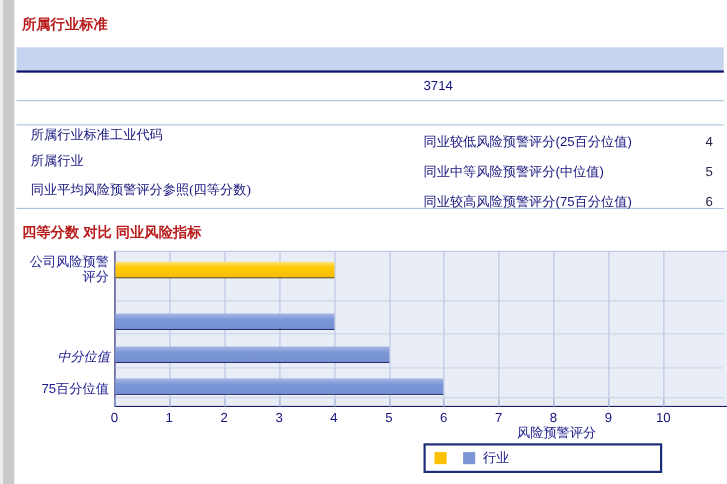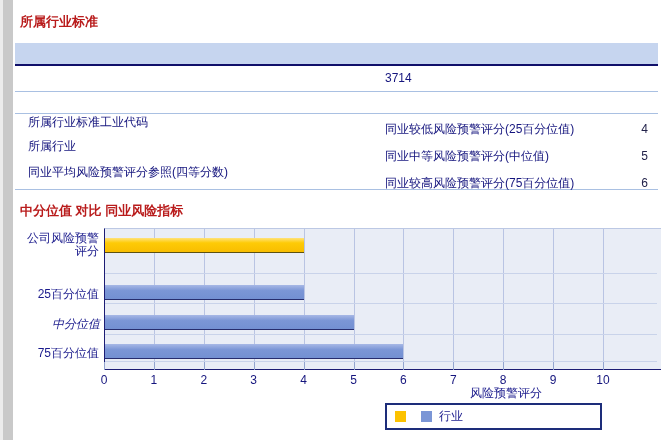--- a/index.html
+++ b/index.html
@@ -17,21 +17,21 @@
   #sec2{top:202px;}
 
   
   .tbl{position:absolute;left:15px;top:43px;width:643px;font-size:12px;}
   .thead{height:21px;background:#c6d5ef;border-bottom:2px solid #10106a;}
   .trow{position:relative;border-bottom:1px solid #a9c0e2;}
   .r1{height:25px;line-height:25px;}
   .r2{height:21px;line-height:21px;text-align:center;}
   .r3{height:75px;}
   .tlabel{position:absolute;left:13px;top:0;white-space:nowrap;margin-top:44px;}
-  .r3 .tlabel{top:6px;}
+  .r3 .tlabel{top:6px;font-family:Liberation Serif, serif;}
   .tvalue{position:absolute;left:370px;top:0;white-space:nowrap;}
   .subwrap{position:absolute;left:370px;top:2px;width:273px;}
   .subrow{height:27px;line-height:27px;display:flex;justify-content:space-between;}
   .subrow .num{color:#22224a;padding-right:10px;}
 
   
   #chart{position:absolute;left:0;top:0;width:576px;height:440px;}
   .plotbg{position:absolute;left:104px;top:228px;width:557px;height:142px;box-sizing:border-box;
     background:#e9edf6;border-left:1px solid #1c1c74;border-bottom:1px solid #1c1c74;border-top:1px solid #bcc8e4;}
   .vgrid{position:absolute;top:229px;width:1px;height:133px;background:#b9c4e3;}
@@ -81,27 +81,26 @@
         <span class="num">5</span>
       </div>
       <div class="subrow">
         <span>同业较高风险预警评分(75百分位值)</span>
         <span class="num">6</span>
       </div>
     </div>
   </div>
 </div>
 
-<div id="sec2" class="sec-title">中分位值 对比 同业风险指标</div>
+<div id="sec2" class="sec-title">四等分数 对比 同业风险指标</div>
 
 <div id="chart">
   <div class="plotbg"></div>
 
   <div class="ylab" style="left:23px;top:232px;width:76px;">公司风险预警评分</div>
-  <div class="ylab" style="left:2px;top:288px;width:97px;">25百分位值</div>
   <div class="ylab" style="left:3px;top:318px;width:97px;font-style:italic;">中分位值</div>
   <div class="ylab" style="left:2px;top:347px;width:97px;">75百分位值</div>
 
   <div class="xtitle">风险预警评分</div>
 
   <div class="legend">
     <span class="swatch sw-company"></span>
     <span class="swatch sw-industry"></span>
     <span>行业</span>
   </div>

